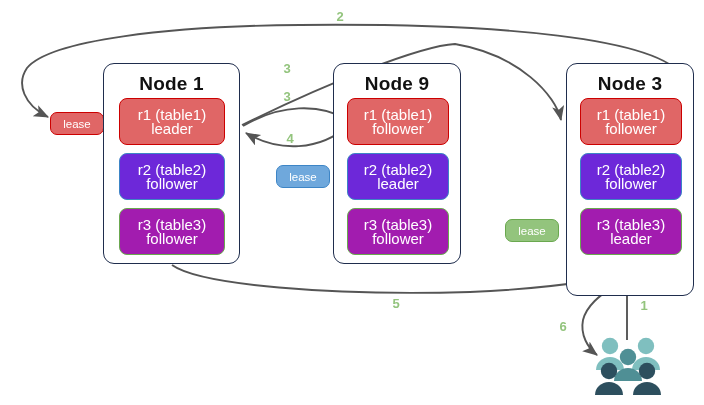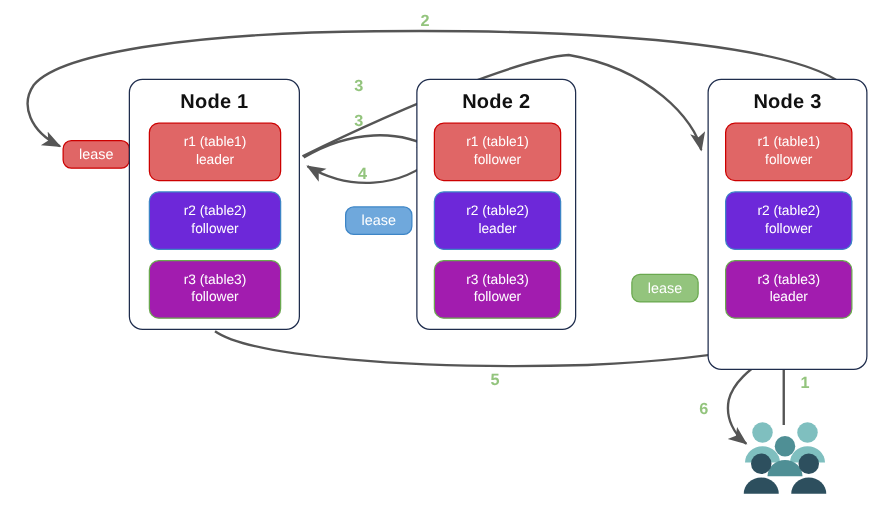--- a/index.html
+++ b/index.html
@@ -4,25 +4,25 @@
 <style>
   html,body{margin:0;padding:0;background:#ffffff;}
   body{width:704px;height:405px;overflow:hidden;
        font-family:"Liberation Sans","DejaVu Sans",sans-serif;}
   #stage{position:relative;width:704px;height:405px;background:#ffffff;}
   #wires{position:absolute;left:0;top:0;width:704px;height:405px;pointer-events:none;}
 
   .node-box{position:absolute;border:1.6px solid #1f2d4d;border-radius:11px;
             background:#ffffff;box-sizing:border-box;}
   .node-title{position:absolute;left:0;right:0;top:9px;text-align:center;
-              font-size:16px;font-weight:bold;color:#111111;letter-spacing:.2px;}
+              font-size:19px;font-weight:bold;color:#111111;letter-spacing:.2px;}
 
   .replica{position:absolute;border-radius:8px;box-sizing:border-box;
            display:flex;flex-direction:column;align-items:center;justify-content:center;
-           color:#ffffff;font-size:11px;line-height:13.5px;text-align:center;}
+           color:#ffffff;font-size:15px;line-height:13.5px;text-align:center;}
   .replica span{display:block;}
   .r-red{background:#e06666;border:1.6px solid #cc0000;}
   .r-blue{background:#6d28d9;border:1.6px solid #3d85c6;}
   .r-green{background:#a21caf;border:1.6px solid #6aa84f;}
 
   .lease{position:absolute;border-radius:7px;box-sizing:border-box;
          display:flex;align-items:center;justify-content:center;
          color:#ffffff;font-size:11.5px;}
   .l-red{background:#e06666;border:1.6px solid #cc0000;}
   .l-blue{background:#6fa8dc;border:1.6px solid #3d85c6;}
@@ -91,21 +91,21 @@
       <span>r2 (table2)</span>
       <span>follower</span>
     </div>
     <div class="replica r-green" style="left:15px;top:144px;width:106px;height:47px;">
       <span>r3 (table3)</span>
       <span>follower</span>
     </div>
   </div>
 
   <div class="node-box" style="left:333px;top:63px;width:128px;height:201px;">
-    <div class="node-title">Node 2</div>
+    <div class="node-title">Node 9</div>
     <div class="replica r-red" style="left:13px;top:34px;width:102px;height:47px;">
       <span>r1 (table1)</span>
       <span>follower</span>
     </div>
     <div class="replica r-blue" style="left:13px;top:89px;width:102px;height:47px;">
       <span>r2 (table2)</span>
       <span>leader</span>
     </div>
     <div class="replica r-green" style="left:13px;top:144px;width:102px;height:47px;">
       <span>r3 (table3)</span>

